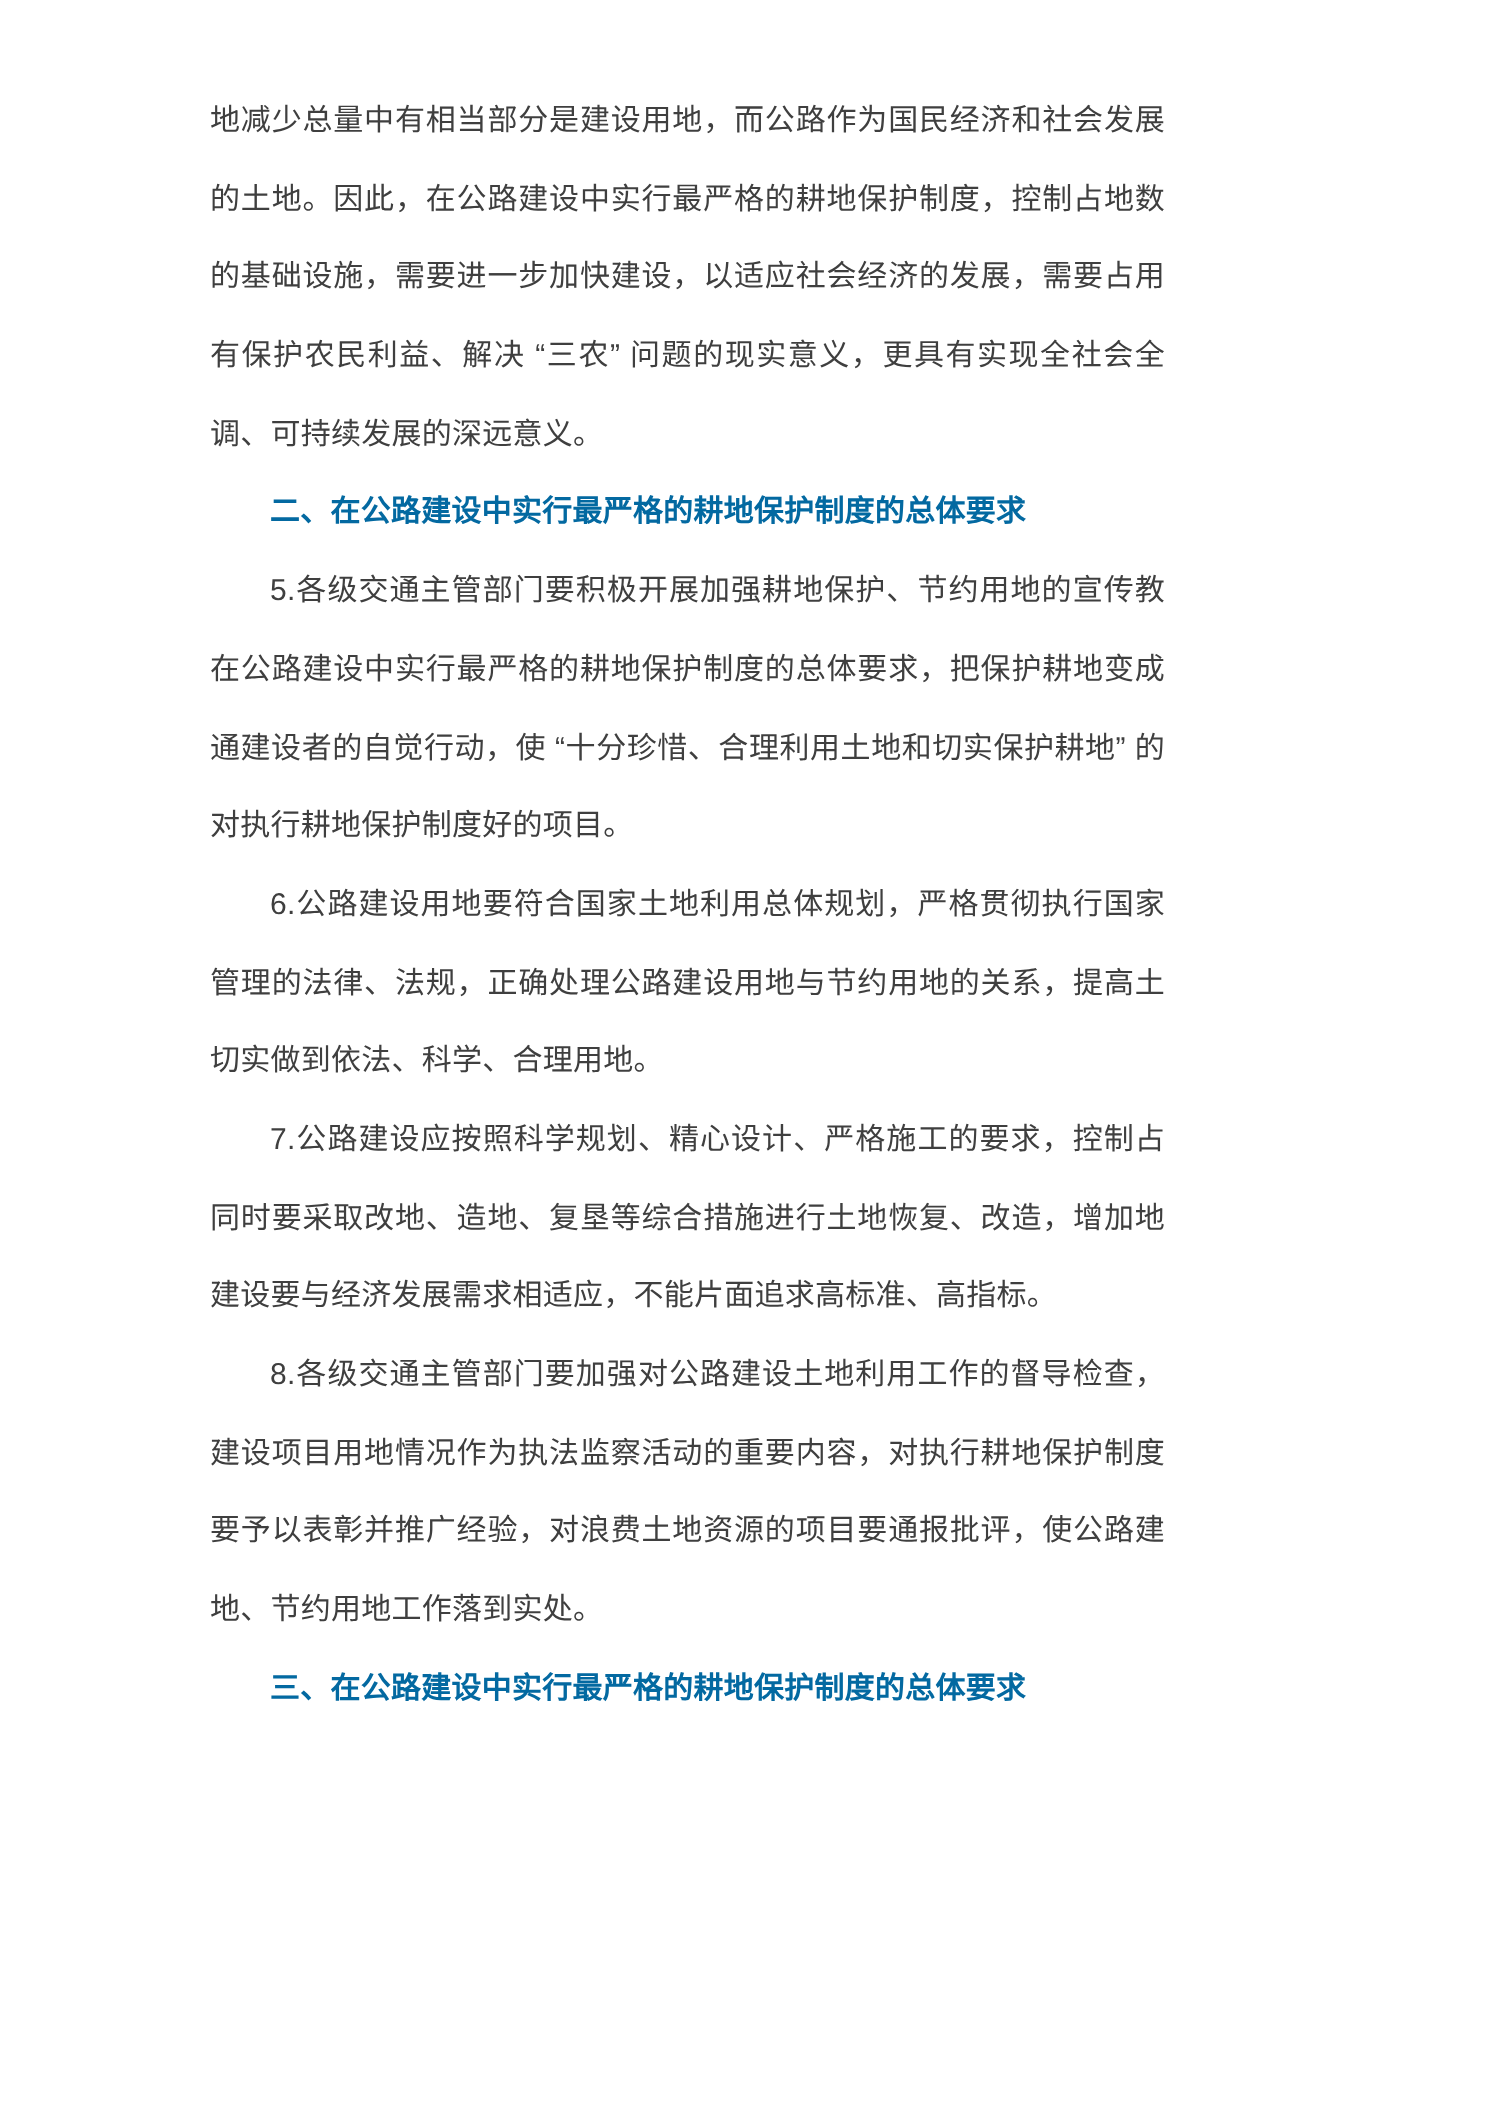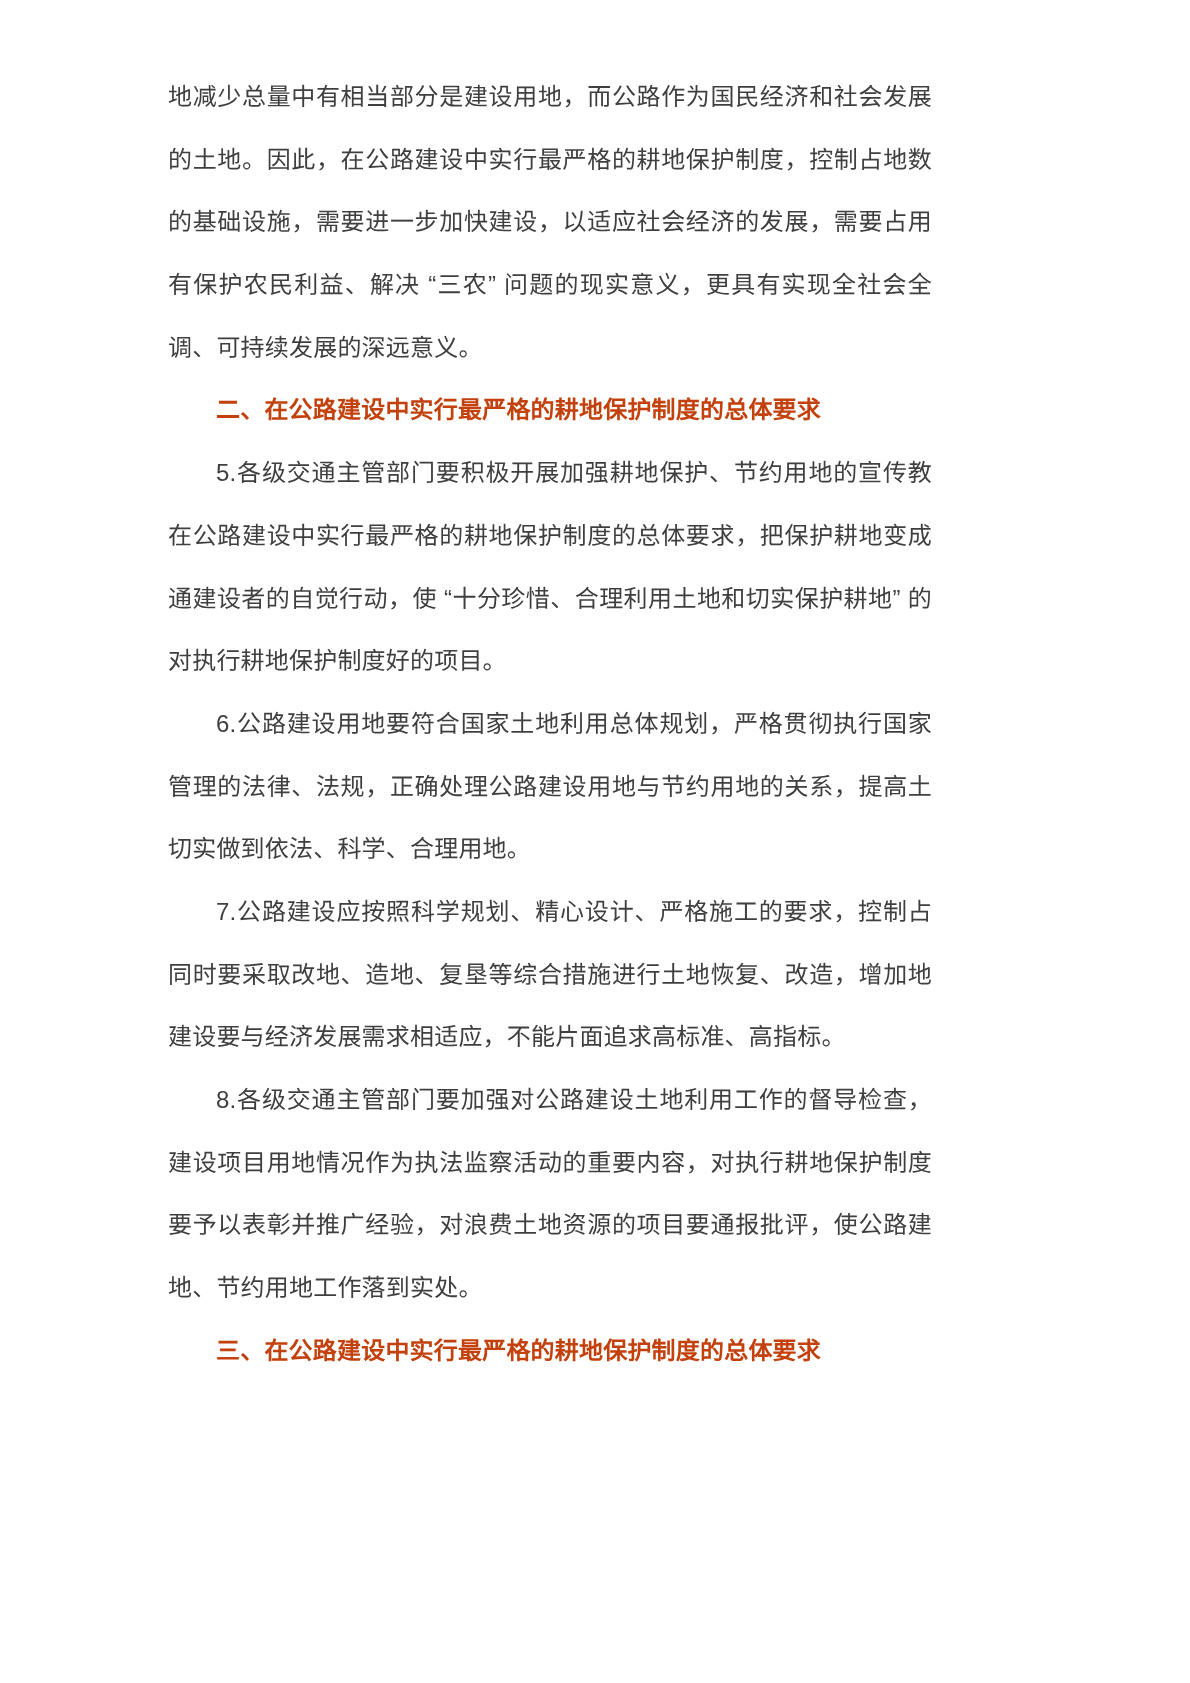--- a/index.html
+++ b/index.html
@@ -35,21 +35,21 @@
   .end {
     text-align: right;
     text-align-last: left;
   }
   
   .indent {
     text-indent: 2em;
   }
   .heading {
     font-weight: 700;
-    color: #c2410c;
+    color: #0369a1;
     text-indent: 2em;
     text-align: left;
     text-align-last: left;
   }
 </style>
 </head>
 <body>
 
 <div class="page">
   <div class="line full">地减少总量中有相当部分是建设用地，而公路作为国民经济和社会发展赖以存在</div>

